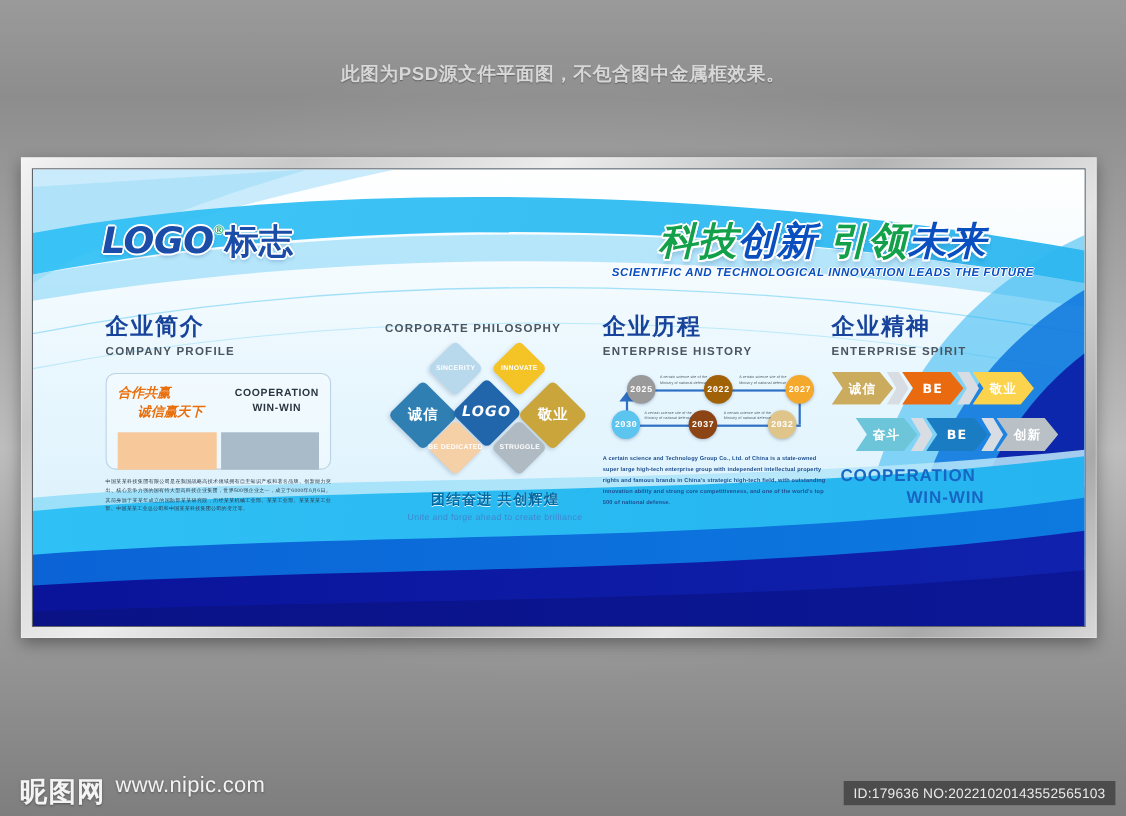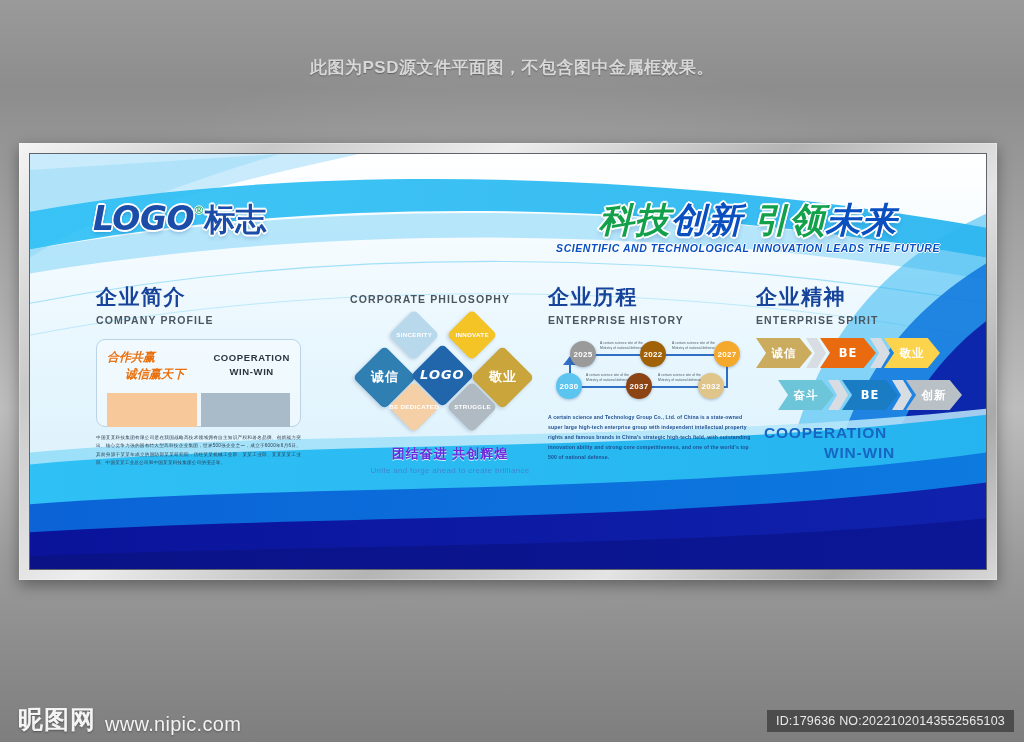--- a/index.html
+++ b/index.html
@@ -28,21 +28,21 @@
     text-align:center;
     font-size:17px;letter-spacing:.5px;
     color:#d7d7d7;
     text-shadow:0 1px 1px rgba(60,60,60,.55);
     font-weight:700;
   }
 
   
   .watermark{
     position:absolute;left:18px;bottom:6px;
-    display:flex;align-items:flex-end;gap:9px;
+    display:flex;align-items:flex-start;gap:9px;
     color:#f2f2f2;
   }
   .wm-logo{
     font-size:25px;font-weight:700;letter-spacing:1px;
     color:#f4f4f4;text-shadow:0 1px 2px rgba(40,40,40,.5);
     font-family:"DejaVu Sans","Liberation Sans",sans-serif;
   }
   .wm-url{
     font-size:20px;letter-spacing:.3px;color:#f3f3f3;
     text-shadow:0 1px 2px rgba(40,40,40,.45);
@@ -206,36 +206,37 @@
   .d-cheng    {background:#2f7fb3;left:12px;top:40px;}
   .d-logo     {background:#2166ab;left:70px;top:38px;}
   .d-jing     {background:#c9a53c;left:130px;top:40px;}
   .d-dedicate {background:#f5cfa5;left:46px;top:74px;}
   .d-struggle {background:#b0bac2;left:104px;top:74px;}
   .d-logo span{font-family:"DejaVu Sans","Liberation Sans",sans-serif;font-style:italic;}
   .phil-foot{
     margin-top:18px;text-align:center;
   }
   .phil-cn{
-    font-size:13px;font-weight:800;color:#6d28d9;letter-spacing:1px;
+    font-size:13px;font-weight:800;color:#0369a1;letter-spacing:1px;
     text-shadow:0 1px 0 rgba(255,255,255,.8);
   }
   .phil-en{
     margin-top:3px;font-size:8px;color:#3f87d0;letter-spacing:.3px;
   }
 
   
   .col3{position:absolute;left:518px;top:133px;width:205px;}
   .timeline{position:relative;height:70px;margin-top:8px;}
   .tl-line{position:absolute;border:0;background:#2f6fc4;}
   .node{
     position:absolute;border-radius:50%;
     display:flex;align-items:center;justify-content:center;
     color:#fff;font-weight:800;font-size:9px;letter-spacing:.3px;
     box-shadow:0 1px 3px rgba(0,40,90,.28);
+    font-family:Liberation Mono, monospace;
   }
   .node.small{width:26px;height:26px;font-size:8px;}
   .cap{
     position:absolute;font-size:3.3px;line-height:1.65;color:#4a5664;
     width:52px;letter-spacing:.1px;
   }
   .hist-text{
     margin-top:9px;
     font-size:5.1px;line-height:1.95;color:#1c4d8f;
     text-align:left;letter-spacing:.15px;font-weight:600;

